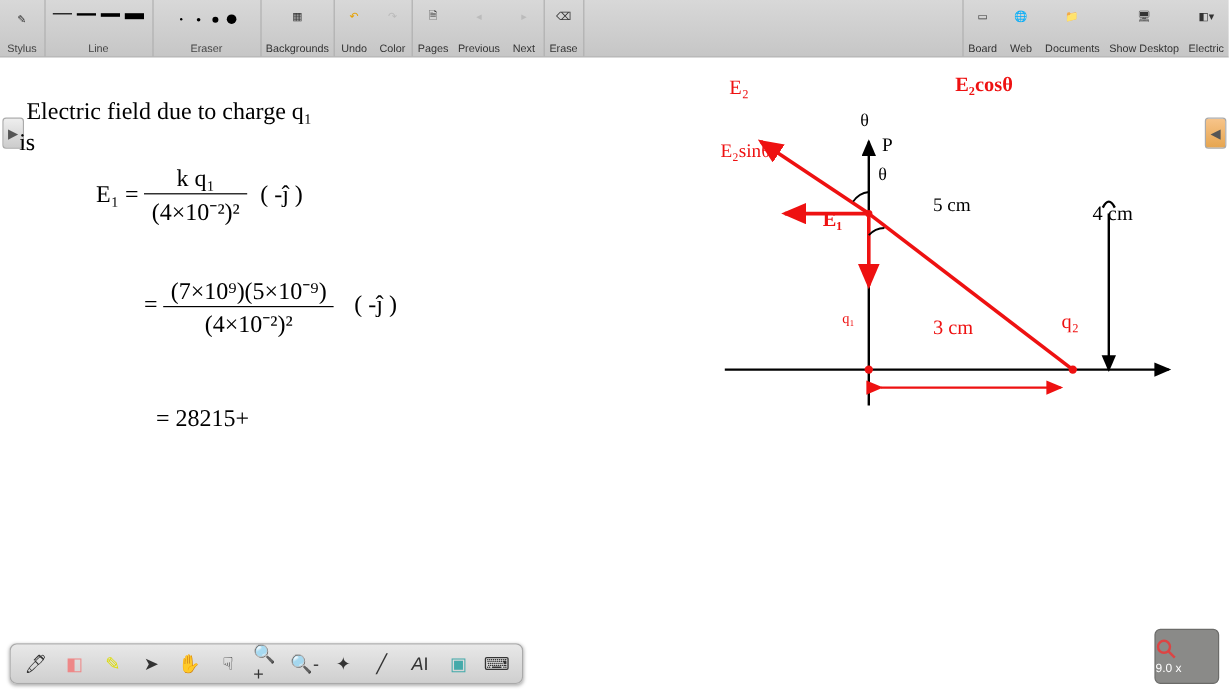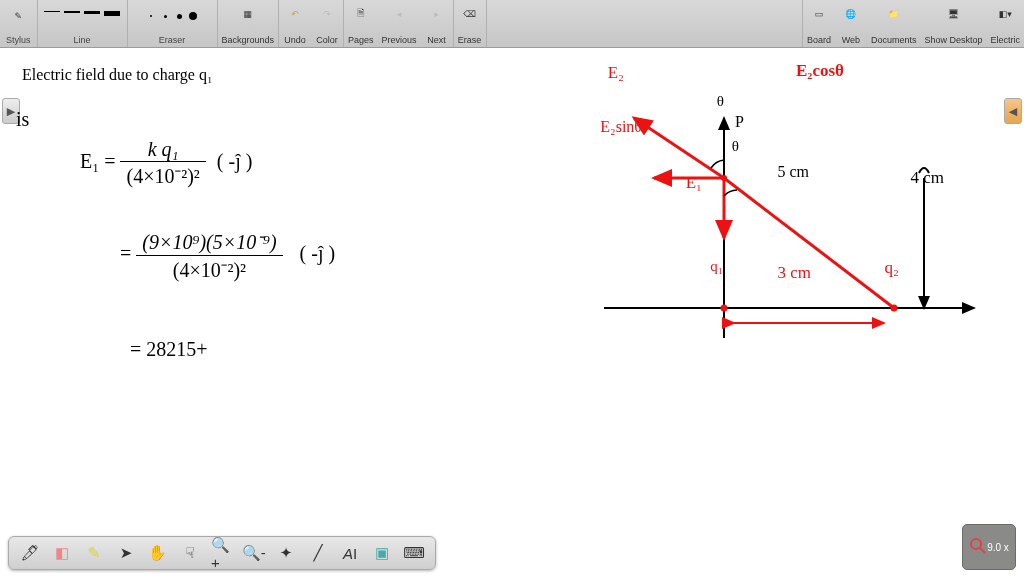--- a/index.html
+++ b/index.html
@@ -31,26 +31,26 @@
   .hw { white-space: nowrap; }
 
   
   .diagram { position:absolute; top:60px; right:30px; width:420px; height:260px; }
 
   
   .bottom-toolbar { position:absolute; left:8px; bottom:6px; height:34px; background:linear-gradient(#e8e8e8,#cfcfcf); border:1px solid #aaa; border-radius:6px; display:flex; align-items:center; gap:10px; padding:0 10px; box-shadow:0 1px 3px rgba(0,0,0,.3); }
   .bottom-toolbar .tool { width:22px; height:22px; display:flex; align-items:center; justify-content:center; font-size:15px; color:#333; cursor:pointer; }
 
   
-  .zoom-box { position:absolute; right:8px; bottom:6px; width:54px; height:46px; background:#8a8a88; border:1px solid #6b6b69; border-radius:5px; display:flex; flex-direction:row; align-items:center; justify-content:center; color:#fff; font-size:10px; }
+  .zoom-box { position:absolute; right:8px; bottom:6px; width:54px; height:46px; background:#8a8a88; border:1px solid #6b6b69; border-radius:5px; display:flex; flex-direction:column; align-items:flex-start; justify-content:center; color:#fff; font-size:10px; }
   .zoom-box svg { margin-bottom:2px; }
 
   
   .frac { display:inline-block; text-align:center; vertical-align:middle; }
-  .frac .num { display:block; border-bottom:1.5px solid #000; padding:0 6px;font-style:italic; }
+  .frac .num { display:block; border-bottom:1.5px solid #000; padding:0 6px; }
   .frac .den { display:block; padding:0 6px; }
 </style>
 </head>
 <body>
 
 <div class="top-toolbar">
   <div class="tool-group">
     <div class="icons">
         <span class="btn-icon">✎</span>
       </div>
@@ -130,36 +130,36 @@
   <div class="mini-col">
     <span class="btn-icon">◧▾</span>
     <span class="label">Electric</span>
   </div>
 </div>
 
 <div class="canvas-area">
   <div class="side-tab left">▶</div>
   <div class="side-tab right" style="background:linear-gradient(#f7c48a,#e6a54f);">◀</div>
 
-  <div class="handwriting hw" style="top:18px; left:22px; font-size:16px;">Electric field due to charge q₁</div>
+  <div class="handwriting hw" style="top:34px; left:22px; font-size:20px;">Electric field due to charge q₁</div>
   <div class="handwriting hw" style="top:60px; left:16px; font-size:20px;">is</div>
 
   <div class="handwriting" style="top:90px; left:80px; font-size:20px;">
     <span>E₁ =</span>
     <span class="frac">
       <span class="num">k q₁</span>
       <span class="den">(4×10⁻²)²</span>
     </span>
     <span style="margin-left:6px;">( -ĵ )</span>
   </div>
 
   <div class="handwriting" style="top:180px; left:120px; font-size:20px;">
     <span>=</span>
     <span class="frac">
-      <span class="num">(9×10⁹)(5×10⁻⁹)</span>
+      <span class="num">(7×10⁹)(5×10⁻⁹)</span>
       <span class="den">(4×10⁻²)²</span>
     </span>
     <span style="margin-left:12px;">( -ĵ )</span>
   </div>
 
   <div class="handwriting hw" style="top:290px; left:130px; font-size:20px;">= 28215+</div>
 
   <svg class="diagram" viewBox="0 0 420 260">
     <defs>
       <marker id="arr-red" markerWidth="8" markerHeight="8" refX="6" refY="3" orient="auto">
@@ -194,25 +194,25 @@
     <path d="M150,52 A18,18 0 0 0 137,60" fill="none" stroke="#000" stroke-width="1.5"></path>
     <path d="M150,88 A18,18 0 0 1 163,82" fill="none" stroke="#000" stroke-width="1.5"></path>
   </svg>
 
   <div class="handwriting hw hw-red" style="top:15px; right:400px; font-size:17px;">E₂</div>
   <div class="handwriting hw hw-red" style="top:13px; right:180px; font-size:17px;font-weight:bold;">E₂cosθ</div>
   <div class="handwriting hw hw-red" style="top:70px; right:382px; font-size:16px;">E₂sinθ</div>
   <div class="handwriting hw" style="top:45px; right:300px; font-size:15px;">θ</div>
   <div class="handwriting hw" style="top:90px; right:285px; font-size:15px;">θ</div>
   <div class="handwriting hw" style="top:65px; right:280px; font-size:16px;">P</div>
-  <div class="handwriting hw hw-red" style="top:125px; right:322px; font-size:17px;">E₁</div>
+  <div class="handwriting hw hw-red" style="top:125px; right:322px; font-size:17px;font-weight:bold;">E₁</div>
   <div class="handwriting hw" style="top:115px; right:215px; font-size:16px;">5 cm</div>
   <div class="handwriting hw" style="top:120px; right:80px; font-size:17px;">4 cm</div>
   <div class="handwriting hw hw-red" style="top:215px; right:213px; font-size:17px;">3 cm</div>
-  <div class="handwriting hw hw-red" style="top:210px; right:301px; font-size:15px;">q₁</div>
+  <div class="handwriting hw hw-red" style="top:210px; right:312px; font-size:12px;">q₁</div>
   <div class="handwriting hw hw-red" style="top:210px; right:125px; font-size:17px;">q₂</div>
 </div>
 
 <div class="bottom-toolbar">
   <span class="tool">🖊</span>
   <span class="tool" style="color:#e88;">◧</span>
   <span class="tool" style="color:#dd0;">✎</span>
   <span class="tool">➤</span>
   <span class="tool">✋</span>
   <span class="tool">☟</span>

